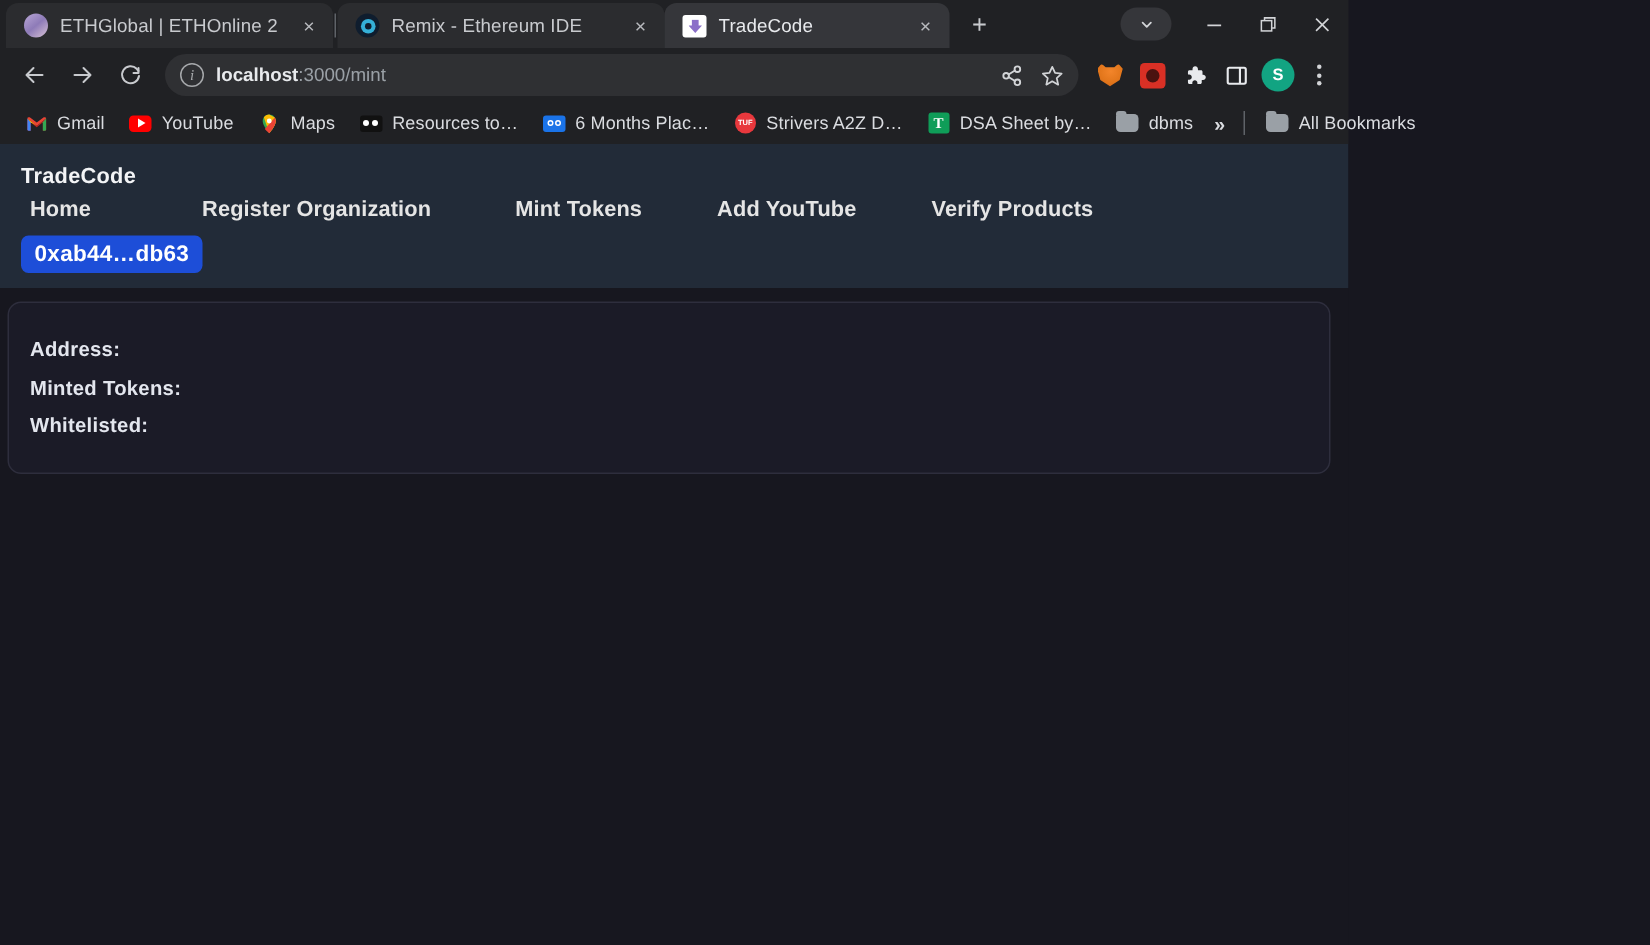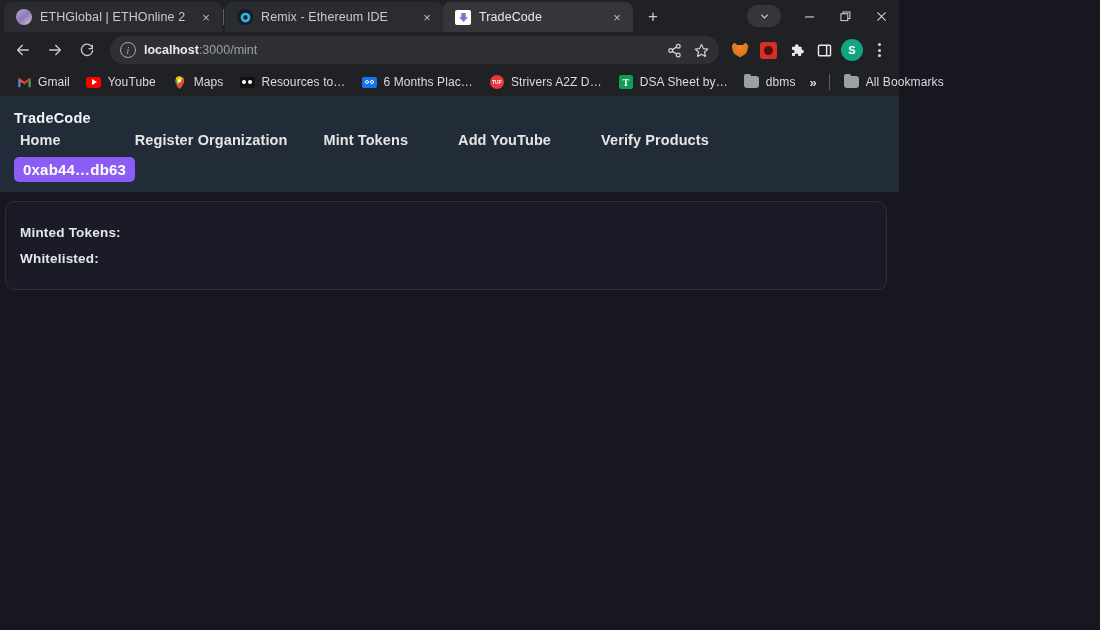--- a/index.html
+++ b/index.html
@@ -148,27 +148,27 @@
   .brand {
     color:#f3f4f6; font-size:14.5px; font-weight:700; letter-spacing:.2px;
     padding:0 0 6px 14px;
   }
   .navlinks { display:flex; align-items:center; padding-left:20px; }
   .navlink {
     color:#e5e5e5; font-size:14.5px; font-weight:700; letter-spacing:.1px;
     margin-right:86px; white-space:nowrap;
   }
   .navlink:nth-child(1) { margin-right:74px; }
-  .navlink:nth-child(2) { margin-right:36px;text-align:right; }
+  .navlink:nth-child(2) { margin-right:56px;text-align:right; }
   .navlink:nth-child(3) { margin-right:50px; }
   .navlink:nth-child(4) { margin-right:50px; }
   .navlink:last-child { margin-right:16px; }
   .addr-wrap { padding:9px 0 0 14px; }
   .addr-btn {
-    display:inline-block; background:#8b5cf6; color:#ffffff;
+    display:inline-block; background:#1d4ed8; color:#ffffff;
     font-size:15px; font-weight:700; letter-spacing:.2px;
     padding:4px 9px; border-radius:5px;
   }
 
   .card {
     margin:9px 12px 0 5px; background:#1b1b27;
     border:1px solid #2e2e3d; border-radius:9px;
     padding:18px 0 18px 14px;
   }
   .card-row {
@@ -402,18 +402,19 @@
         <span class="navlink">Mint Tokens</span>
         <span class="navlink">Add YouTube</span>
         <span class="navlink">Verify Products</span>
       </div>
       <div class="addr-wrap">
         <span class="addr-btn">0xab44…db63</span>
       </div>
     </div>
 
     <div class="card">
+      <div class="card-row">Address:</div>
       <div class="card-row">Minted Tokens:</div>
       <div class="card-row">Whitelisted:</div>
     </div>
 
   </div>
 </div>
 
 </body></html>

